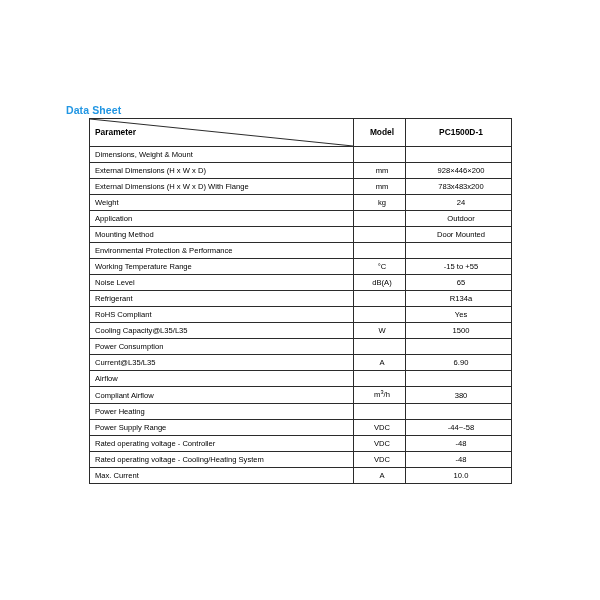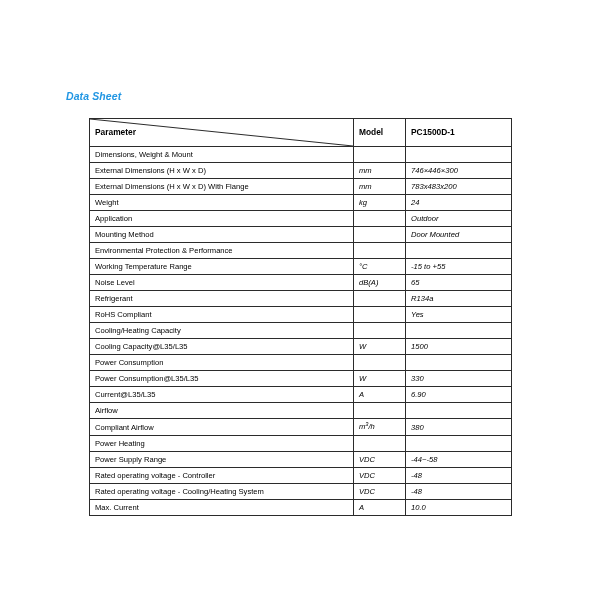--- a/index.html
+++ b/index.html
@@ -18,27 +18,26 @@
   .page {
     position: relative;
     width: 600px;
     height: 600px;
   }
 
   
   .doc-title {
     position: absolute;
     left: 66px;
-    top: 90px;
+    top: 104px;
     font-size: 10.5px;
     font-weight: bold;
     color: #2196e3;
     letter-spacing: 0.1px;
     white-space: nowrap;
-    font-style: italic;
   }
 
   
   .spec-table-wrap {
     position: absolute;
     left: 89px;
     top: 118px;
     width: 422px;
   }
 
@@ -82,33 +81,34 @@
     position: absolute;
     left: 0;
     top: 0;
     width: 100%;
     height: 100%;
     z-index: 1;
     pointer-events: none;
   }
   td.head-model,
   td.head-value {
+    text-align: center;
     padding-left: 0;
   }
 
   
   tr.section-row td.section-label {
     font-weight: normal;
   }
 
   
   td.model-cell,
   td.value-cell {
+    text-align: center;
     padding-left: 0;
-    font-style: italic;
   }
 
   sup {
     font-size: 5.6px;
     vertical-align: baseline;
     position: relative;
     top: -3px;
   }
 </style>
 </head>
@@ -137,21 +137,21 @@
           <td class="head-value">PC1500D-1</td>
         </tr>
       <tr class="section-row">
             <td class="section-label">Dimensions, Weight &amp; Mount</td>
             <td class="model-cell"></td>
             <td class="value-cell"></td>
           </tr>
           <tr class="data-row">
             <td class="param-cell">External Dimensions (H x W x D)</td>
             <td class="model-cell">mm</td>
-            <td class="value-cell">746×446×300</td>
+            <td class="value-cell">928×446×200</td>
           </tr>
           <tr class="data-row">
             <td class="param-cell">External Dimensions (H x W x D) With Flange</td>
             <td class="model-cell">mm</td>
             <td class="value-cell">783x483x200</td>
           </tr>
           <tr class="data-row">
             <td class="param-cell">Weight</td>
             <td class="model-cell">kg</td>
             <td class="value-cell">24</td>
@@ -184,41 +184,31 @@
           <tr class="data-row">
             <td class="param-cell">Refrigerant</td>
             <td class="model-cell"></td>
             <td class="value-cell">R134a</td>
           </tr>
           <tr class="data-row">
             <td class="param-cell">RoHS Compliant</td>
             <td class="model-cell"></td>
             <td class="value-cell">Yes</td>
           </tr>
-          <tr class="section-row">
-            <td class="section-label">Cooling/Heating Capacity</td>
-            <td class="model-cell"></td>
-            <td class="value-cell"></td>
-          </tr>
           <tr class="data-row">
             <td class="param-cell">Cooling Capacity@L35/L35</td>
             <td class="model-cell">W</td>
             <td class="value-cell">1500</td>
           </tr>
           <tr class="section-row">
             <td class="section-label">Power Consumption</td>
             <td class="model-cell"></td>
             <td class="value-cell"></td>
           </tr>
           <tr class="data-row">
-            <td class="param-cell">Power Consumption@L35/L35</td>
-            <td class="model-cell">W</td>
-            <td class="value-cell">330</td>
-          </tr>
-          <tr class="data-row">
             <td class="param-cell">Current@L35/L35</td>
             <td class="model-cell">A</td>
             <td class="value-cell">6.90</td>
           </tr>
           <tr class="section-row">
             <td class="section-label">Airflow</td>
             <td class="model-cell"></td>
             <td class="value-cell"></td>
           </tr>
           <tr class="data-row">

